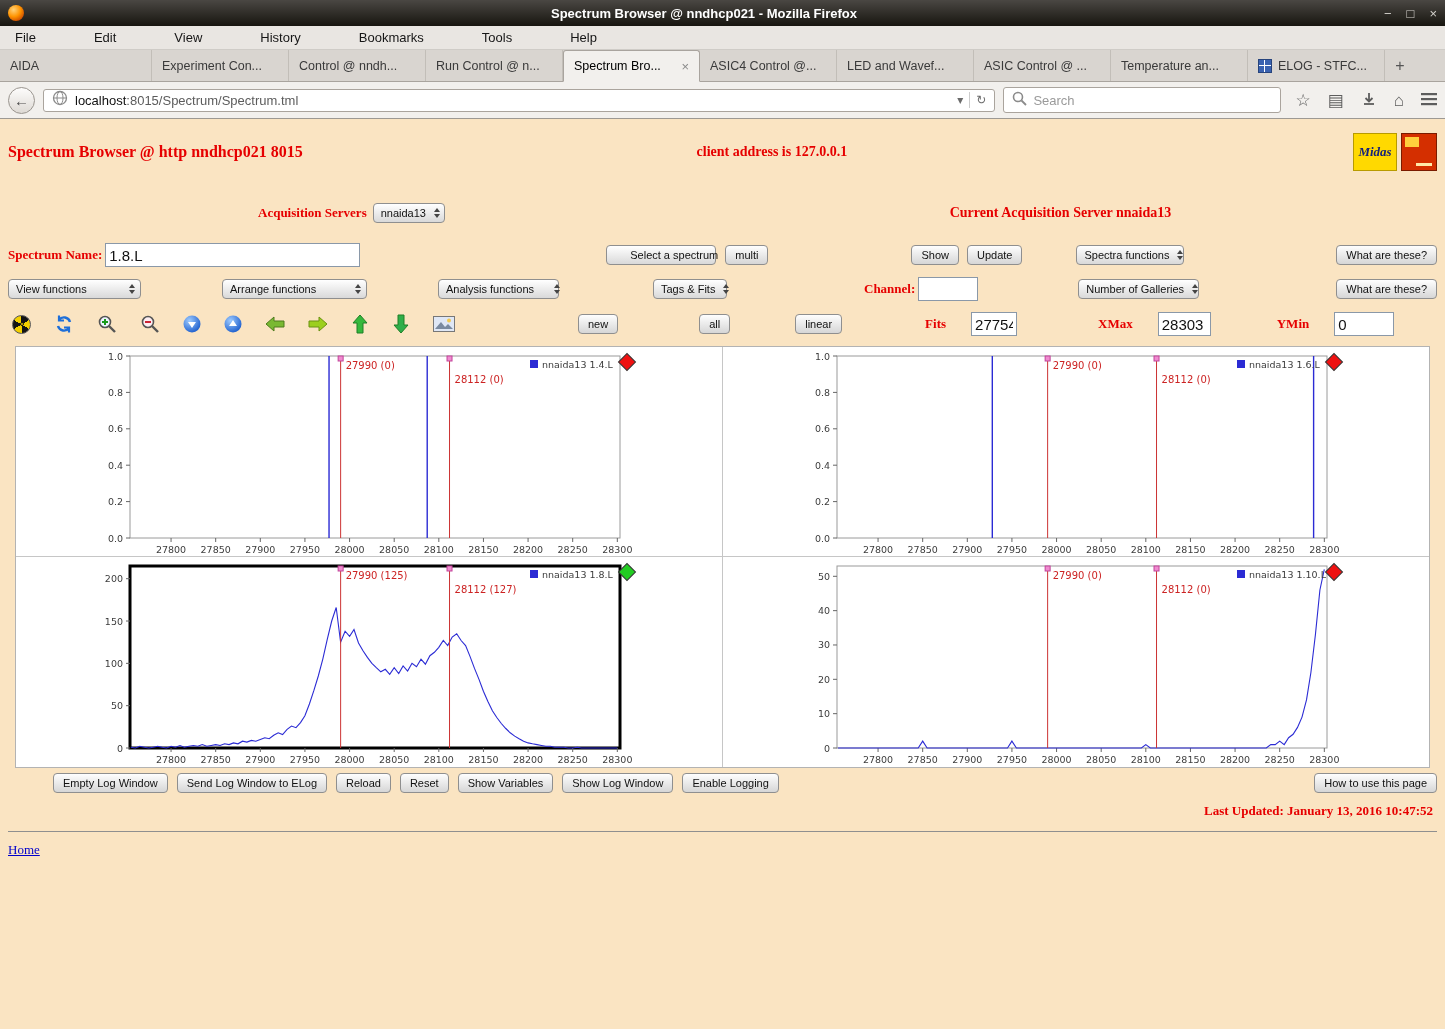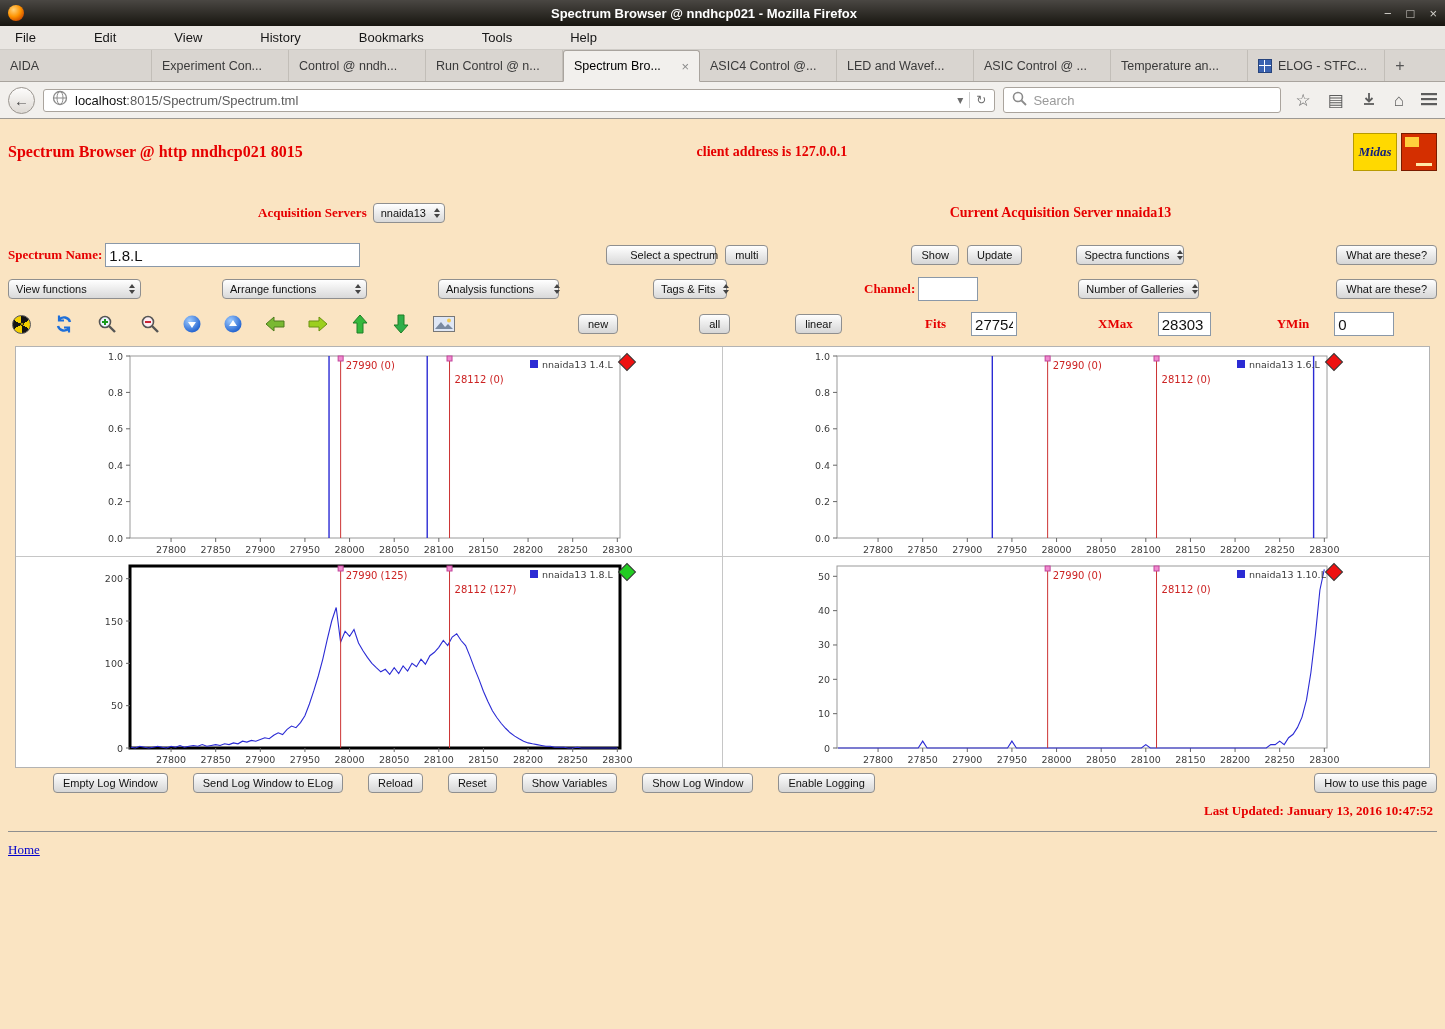--- a/index.html
+++ b/index.html
@@ -556,21 +556,21 @@
           <text class="mk" x="438.5264116575592" y="36">28112 (0)</text>
           <rect x="514" y="13" width="8" height="8" fill="#2b2bd4"></rect>
           <text class="tk" x="526" y="21">nnaida13 1.10.L</text>
           <g transform="translate(611,15) rotate(45)">
             <rect x="-6" y="-6" width="12" height="12" fill="#ee1111" stroke="#333"></rect>
           </g>
         </svg></div>
   </div>
 
 
-  <div class="row" style="margin-top:5px;gap:25px;padding-left:45px;">
+  <div class="row" style="margin-top:5px;gap:9px;padding-left:45px;">
     <span class="btn">Empty Log Window</span>
     <span class="btn">Send Log Window to ELog</span>
     <span class="btn">Reload</span>
     <span class="btn">Reset</span>
     <span class="btn">Show Variables</span>
     <span class="btn">Show Log Window</span>
     <span class="btn">Enable Logging</span>
     <span class="btn" style="margin-left:auto;">How to use this page</span>
   </div>
 

